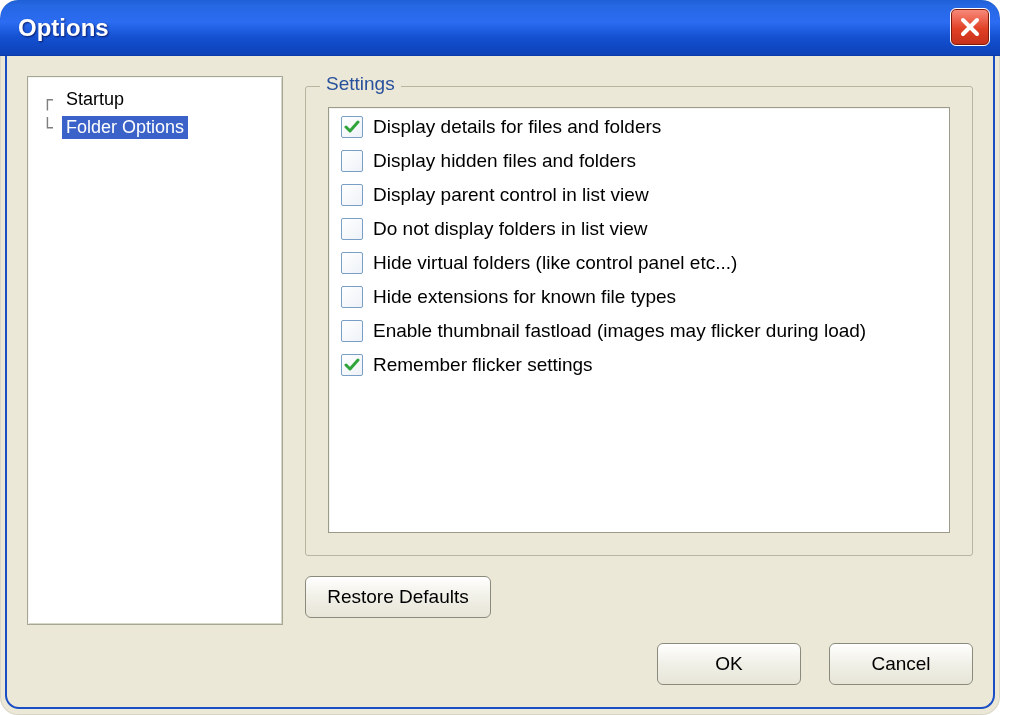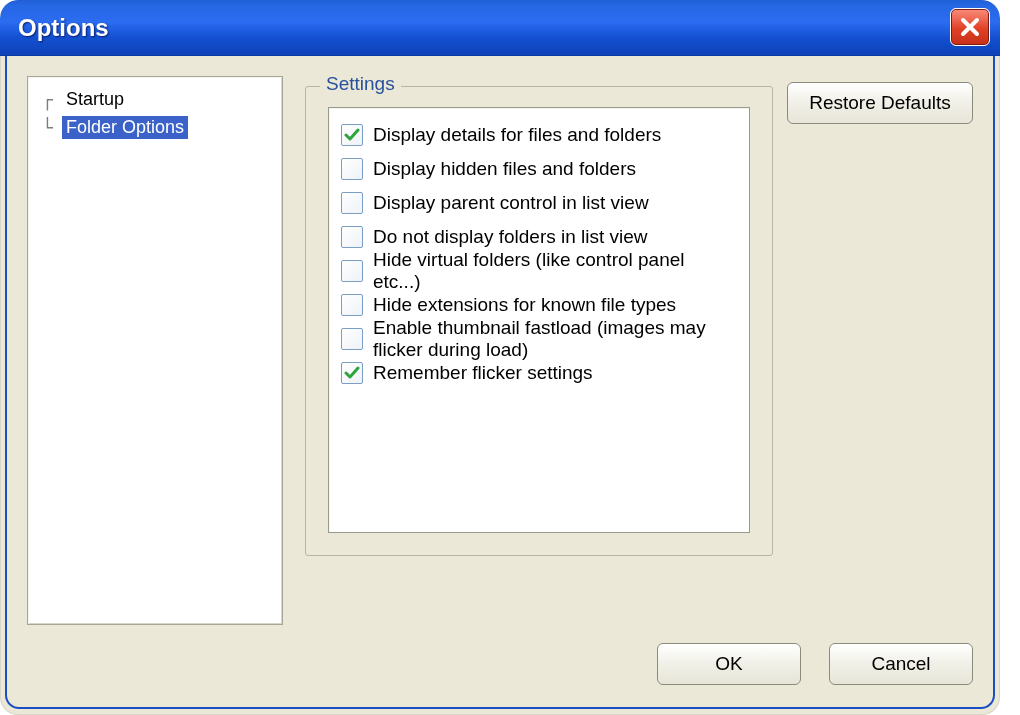--- a/index.html
+++ b/index.html
@@ -95,21 +95,21 @@
   .tree-label {
     padding: 1px 4px;
   }
   .tree-item.selected .tree-label {
     background: #3a62c8;
     color: #ffffff;
   }
   .main {
     flex: 1;
     display: flex;
-    flex-direction: row;
+    flex-direction: column;
     gap: 14px;
   }
   .groupbox {
     position: relative;
     border: 1px solid #b8b5a1;
     border-radius: 3px;
     padding: 20px 22px 22px 22px;
     margin-top: 10px;
     height: 470px;
     background: transparent;
@@ -120,21 +120,21 @@
     background: #ebe8d8;
     padding: 0 6px;
     color: #28519c;
     font-size: 19px;
   }
   .settings-list {
     background: #ffffff;
     border: 1px solid #9b9b8b;
     box-shadow: inset 1px 1px 0 #f5f5f0;
     height: 100%;
-    padding: 10px 12px;
+    padding: 2px 12px;
     overflow: auto;
   }
   .check-row {
     display: flex;
     align-items: center;
     height: 34px;
     gap: 10px;
     cursor: default;
   }
   .chk {

